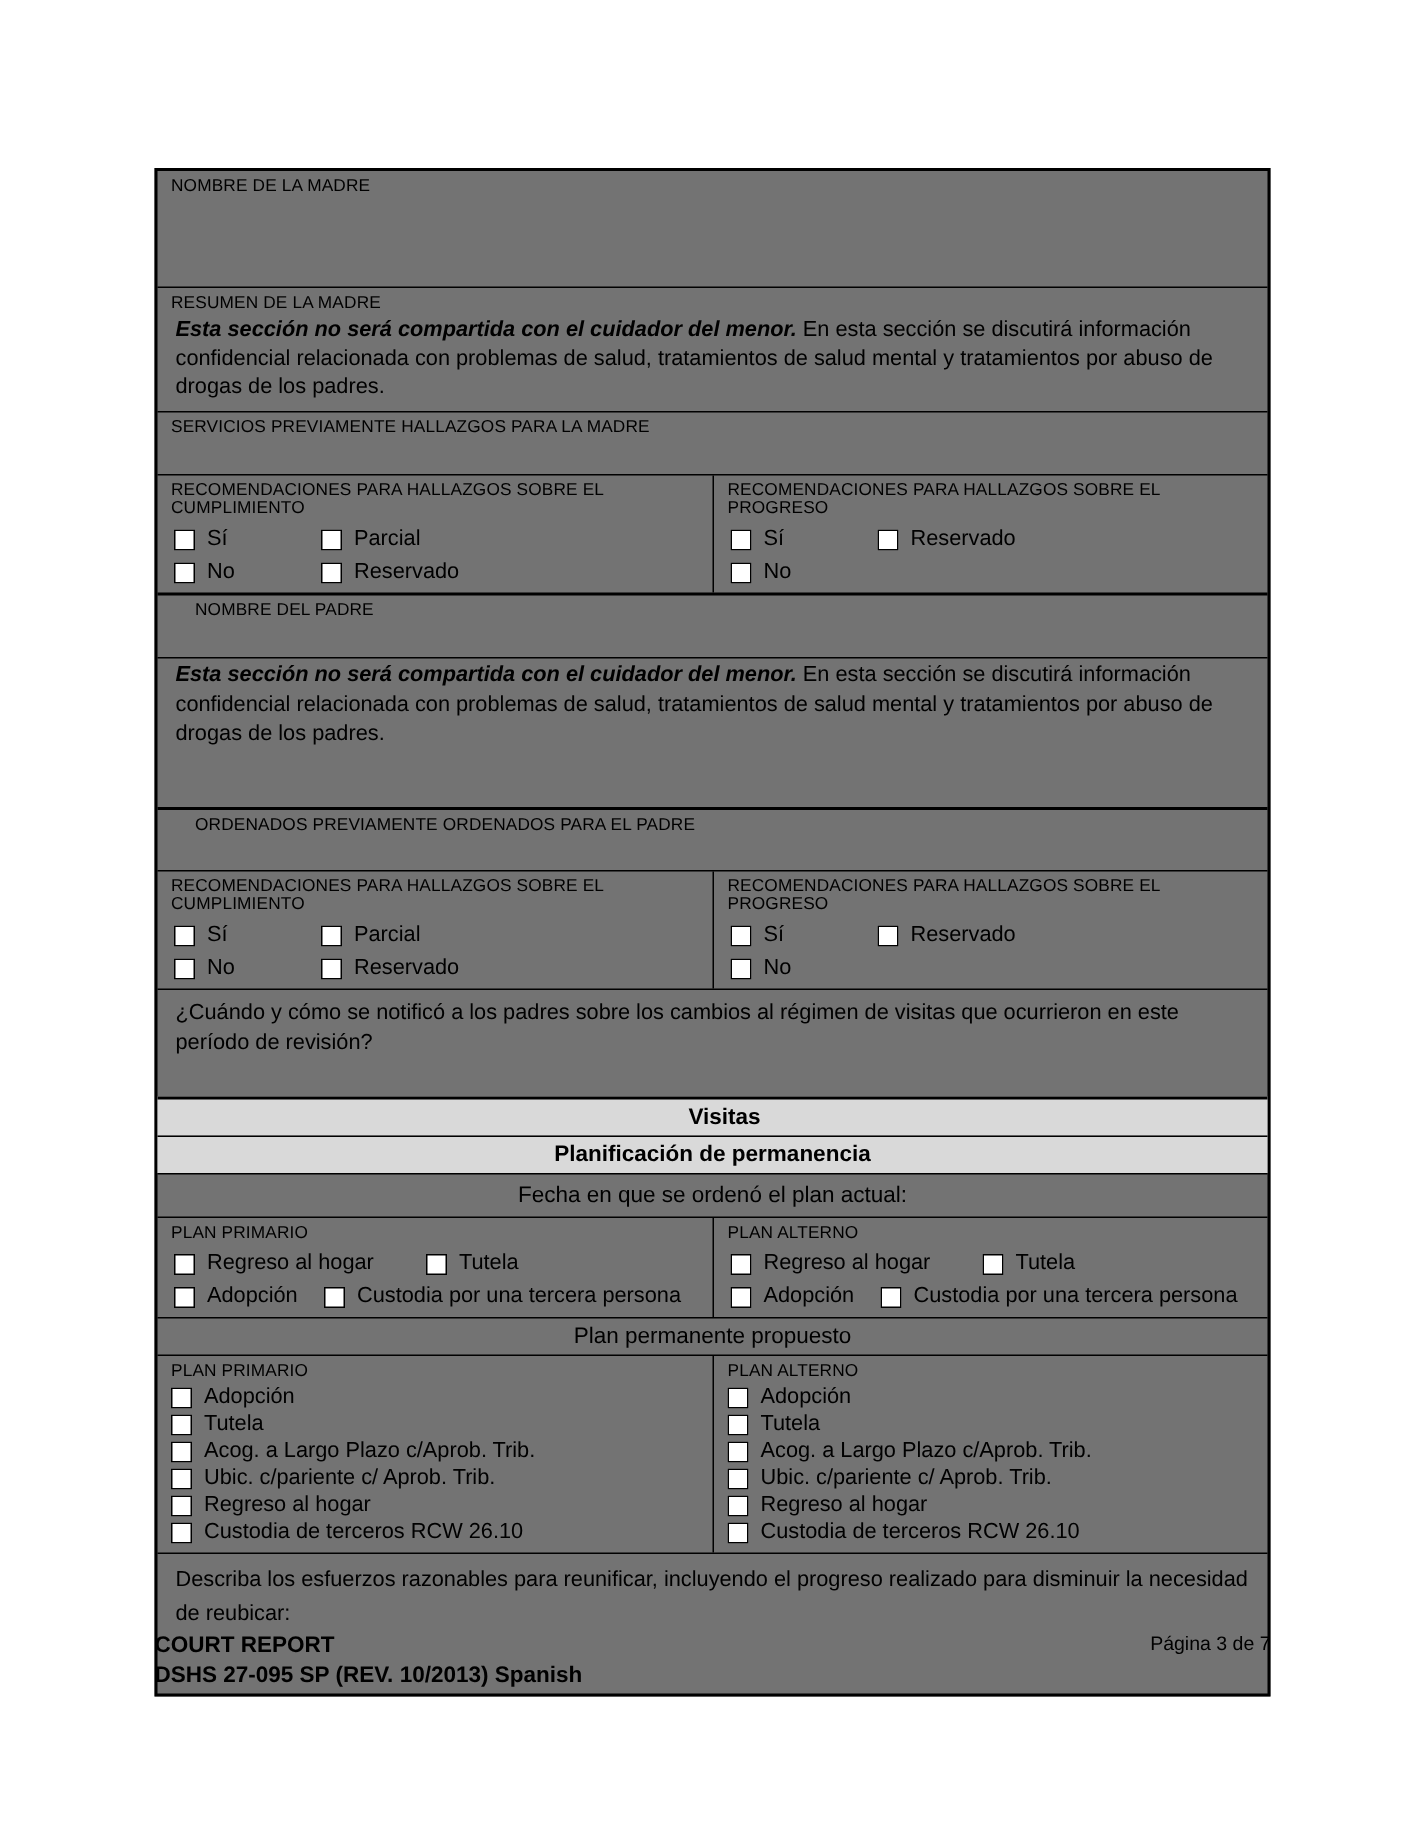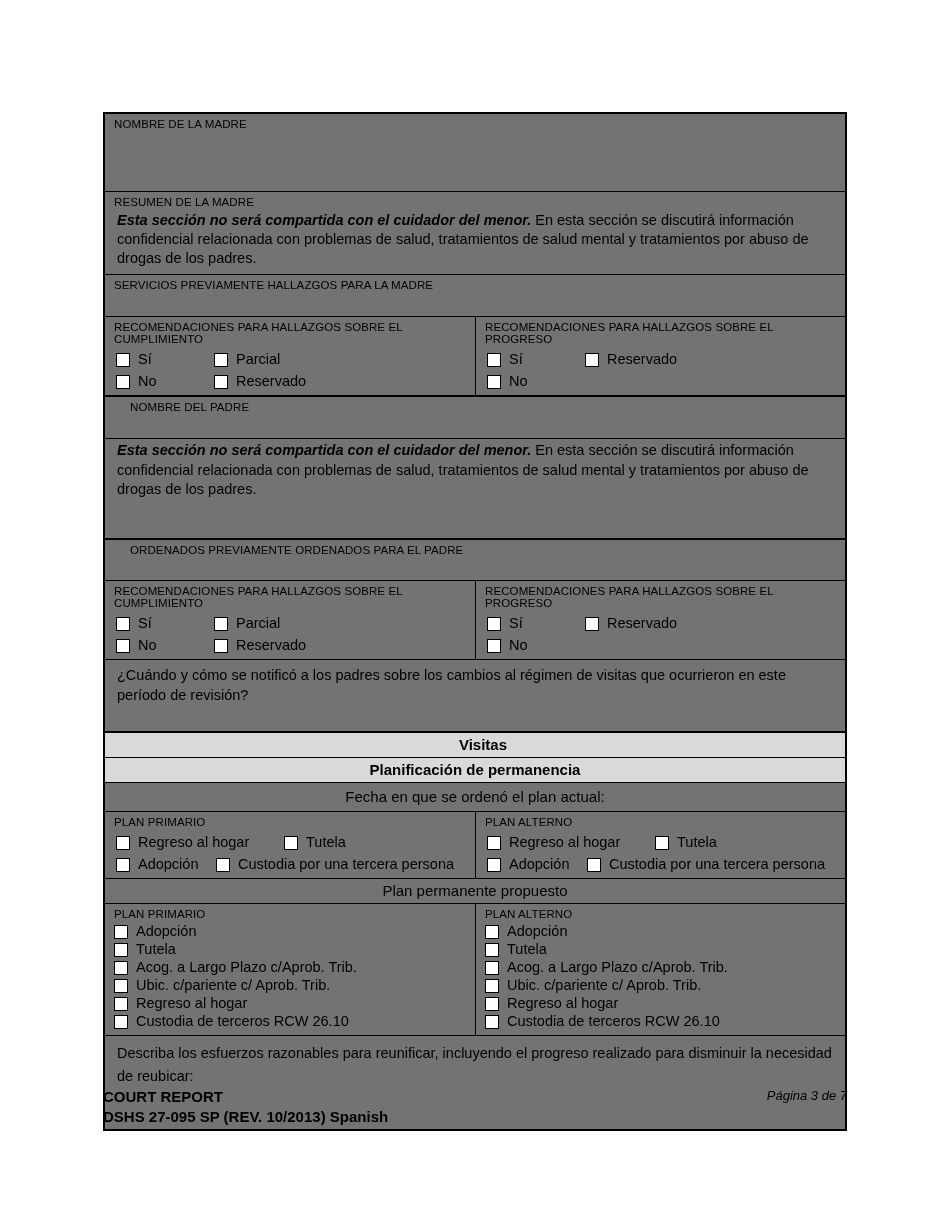--- a/index.html
+++ b/index.html
@@ -83,21 +83,21 @@
 
   .footer {
     position: absolute;
     left: 103px; right: 103px;
     top: 1087px;
     display: flex;
     justify-content: space-between;
     align-items: flex-start;
   }
   .footer-left { font-size: 15px; font-weight: bold; line-height: 1.35; }
-  .footer-right { font-size: 13px; padding-top: 1px; font-style: italic; }
+  .footer-right { font-size: 13px; padding-top: 1px; }
 </style>
 </head>
 <body>
 
 <div class="form">
 
   <div class="row first fill-cell">
     <div class="label-sm">NOMBRE DE LA MADRE</div>
   </div>
 

